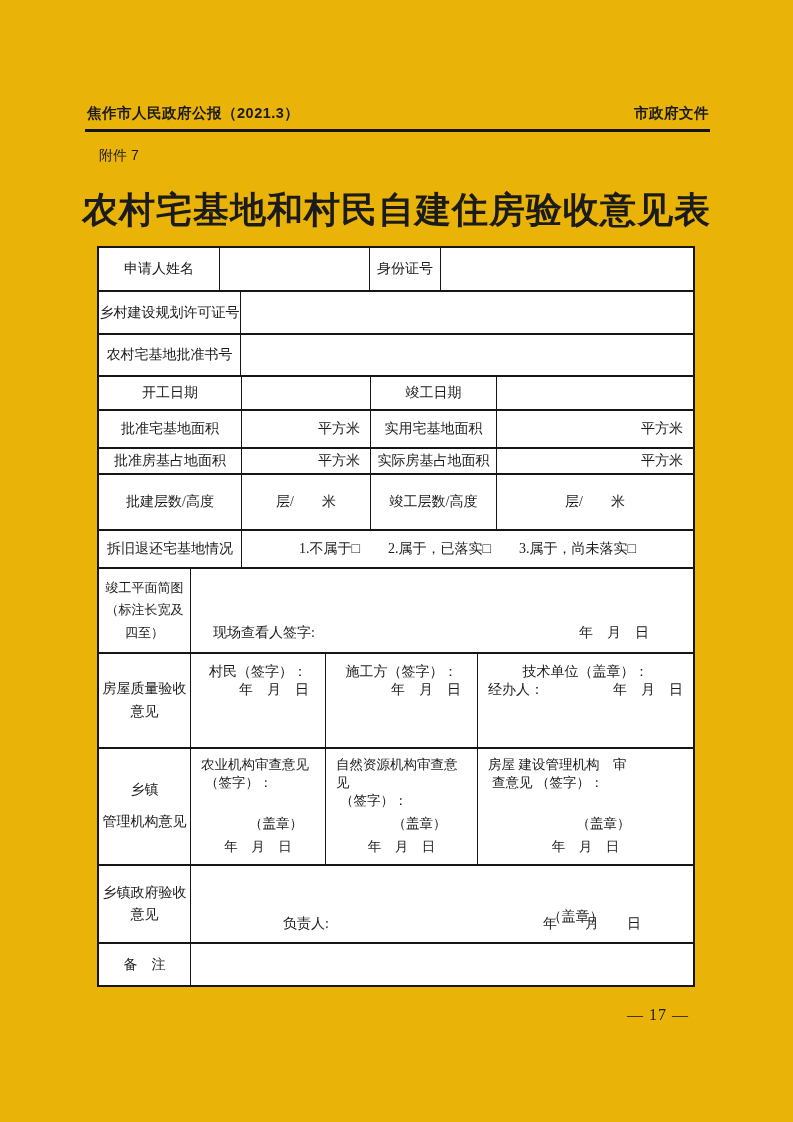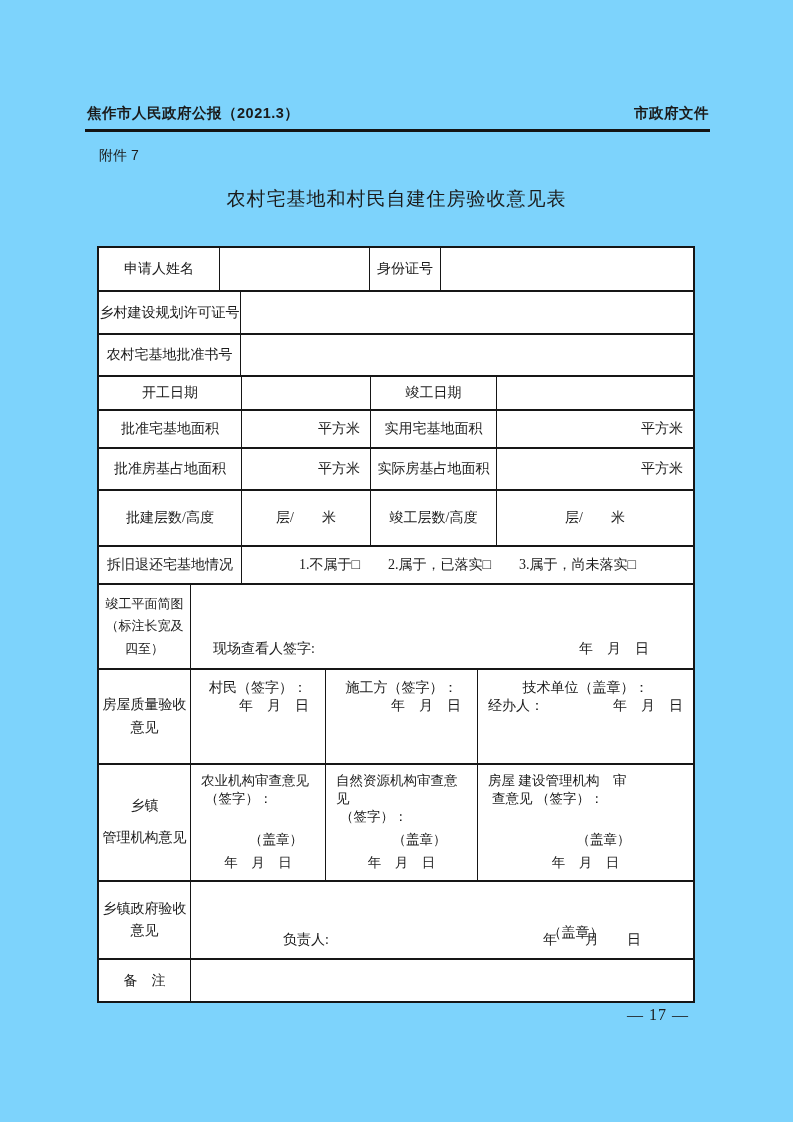--- a/index.html
+++ b/index.html
@@ -1,55 +1,55 @@
 <!DOCTYPE html>
 <html><head>
 <meta charset="utf-8">
 <style>
   * { margin:0; padding:0; box-sizing:border-box; }
   body { background:#ffffff; }
   .page {
-    position:relative; width:793px; height:1122px; background:#7dd3fc;
+    position:relative; width:793px; height:1122px; background:#eab308;
     font-family:"Liberation Serif","DejaVu Serif",serif; color:#1b1b1b;
     margin:0 auto; overflow:hidden;
   }
   .header {
     position:absolute; top:104px; left:87px; width:622px;
     display:flex; justify-content:space-between; align-items:baseline;
     font-family:"Liberation Sans","DejaVu Sans",sans-serif;
     font-size:14.5px; font-weight:600; letter-spacing:0.5px;
   }
   .rule { position:absolute; top:129px; left:85px; width:625px; height:3px; background:#141414; }
   .attachment {
     position:absolute; top:147px; left:99px;
     font-family:"Liberation Sans","DejaVu Sans",sans-serif;
     font-size:14px; font-weight:500;
   }
   .title {
     position:absolute; top:186px; left:0; width:100%; text-align:center;
     font-family:"Liberation Sans","DejaVu Sans",sans-serif;
-    font-size:19px; font-weight:400; letter-spacing:1px;
+    font-size:36px; font-weight:700; letter-spacing:1px;
   }
   .form-table {
     position:absolute; top:246px; left:97px; width:598px;
     border:2px solid #161616; font-size:14px; background:#fff;
   }
   .t-row { display:flex; border-top:2px solid #161616; align-items:stretch; }
   .t-row:first-child { border-top:none; }
   .c {
     border-left:1px solid #161616; display:flex;
     align-items:center; justify-content:center; text-align:center;
     min-width:0;
   }
   .c:first-child { border-left:none; }
   .grow { flex:1 1 auto; }
   .unit { justify-content:flex-end; padding-right:10px; }
   
   .r1{height:42px}.r2{height:43px}.r3{height:42px}.r4{height:34px}
-  .r5{height:38px}.r6{height:42px}.r7{height:56px}.r8{height:38px}
+  .r5{height:38px}.r6{height:26px}.r7{height:56px}.r8{height:38px}
   .r9{height:85px}.r10{height:95px}.r11{height:117px}.r12{height:78px}.r13{height:43px}
   
   .sketch-label { flex-direction:column; line-height:1.7; font-size:13px; }
   .sketch-body { position:relative; display:block; }
   .sign-row {
     position:absolute; bottom:10px; left:0; right:0;
     display:flex; justify-content:space-between; padding:0 44px 0 22px;
   }
   
   .q-cell { flex-direction:column; justify-content:flex-start; padding:9px 8px 7px; }

